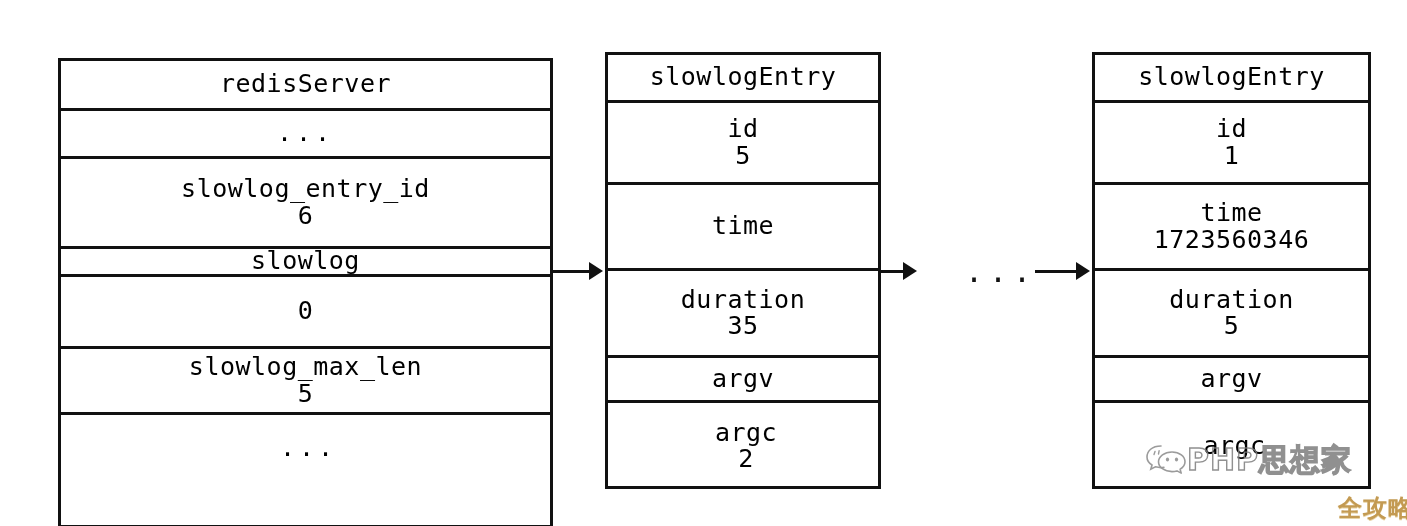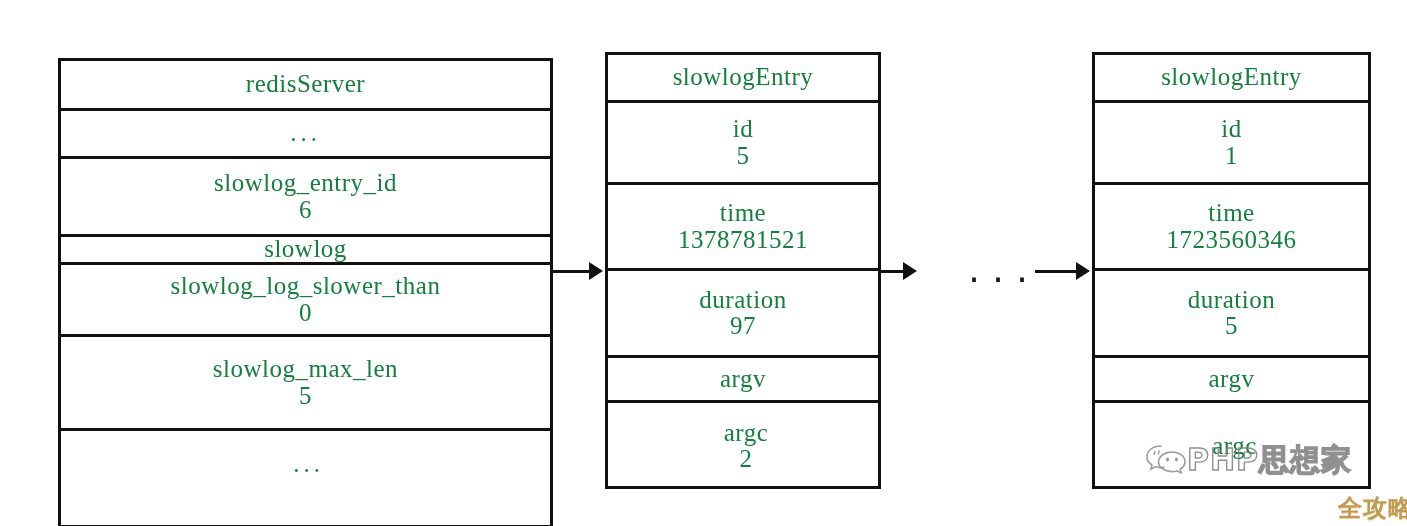--- a/index.html
+++ b/index.html
@@ -26,24 +26,23 @@
     background: #ffffff;
   }
   .row {
     box-sizing: border-box;
     border-bottom: 3px solid #111111;
     display: flex;
     flex-direction: column;
     align-items: center;
     justify-content: center;
     text-align: center;
-    color: #15803d;
+    color: #000000;
     letter-spacing: 0.5px;
     overflow: hidden;
-    font-family: Liberation Serif, serif;
   }
   .row:last-child { border-bottom: none; padding-left: 6px; }
 
   .row .field {
     display: block;
     line-height: 1.06;
     white-space: nowrap;
   }
   .row .value {
     display: block;
@@ -129,35 +128,34 @@
 
   <div class="struct" id="box-redis-server">
     <div class="row title" style="height:50px">
       <span class="field">redisServer</span>
     </div>
 
     <div class="row ellipsis-row" style="height:48px">
       <span class="field">...</span>
     </div>
 
-    <div class="row" style="height:78px">
+    <div class="row" style="height:90px">
       <span class="field">slowlog_entry_id</span>
       <span class="value">6</span>
     </div>
 
     <div class="row" style="height:28px">
       <span class="field">slowlog</span>
     </div>
 
     <div class="row" style="height:72px">
-      <span class="field">slowlog_log_slower_than</span>
       <span class="value">0</span>
     </div>
 
-    <div class="row" style="height:94px">
+    <div class="row" style="height:66px">
       <span class="field">slowlog_max_len</span>
       <span class="value">5</span>
     </div>
 
     <div class="row ellipsis-row" style="height:66px">
       <span class="field">...</span>
     </div>
   </div>
 
   <div class="struct" id="box-entry-head">
@@ -165,26 +163,25 @@
       <span class="field">slowlogEntry</span>
     </div>
 
     <div class="row" style="height:82px">
       <span class="field">id</span>
       <span class="value">5</span>
     </div>
 
     <div class="row" style="height:86px">
       <span class="field">time</span>
-      <span class="value">1378781521</span>
     </div>
 
     <div class="row" style="height:87px">
       <span class="field">duration</span>
-      <span class="value">97</span>
+      <span class="value">35</span>
     </div>
 
     <div class="row" style="height:45px">
       <span class="field">argv</span>
     </div>
 
     <div class="row" style="height:86px">
       <span class="field">argc</span>
       <span class="value">2</span>
     </div>

